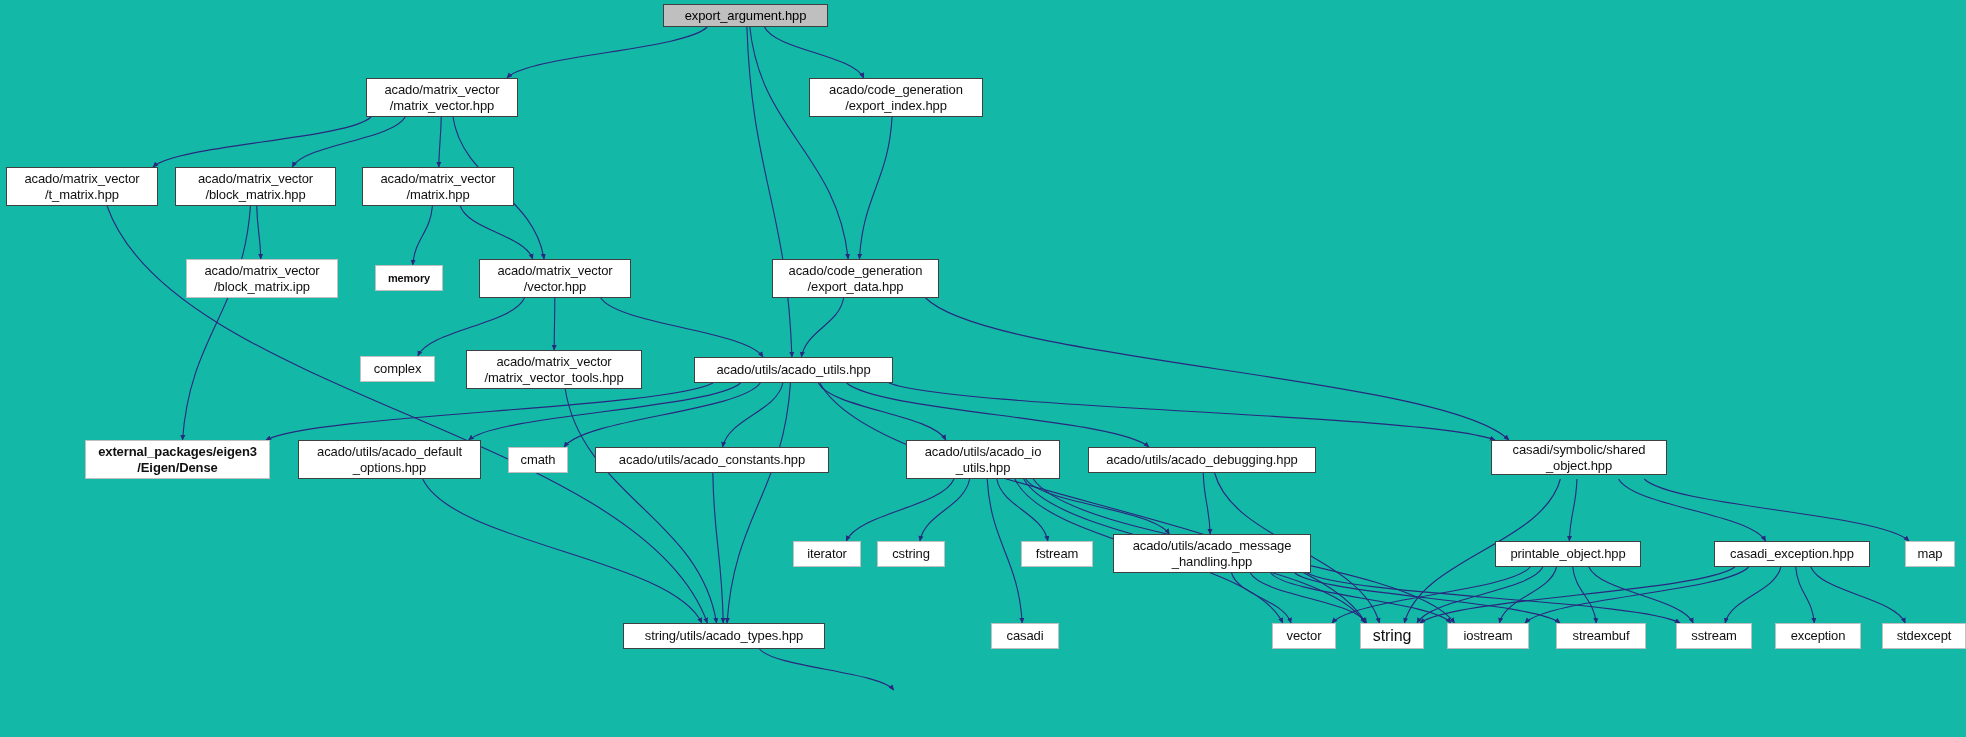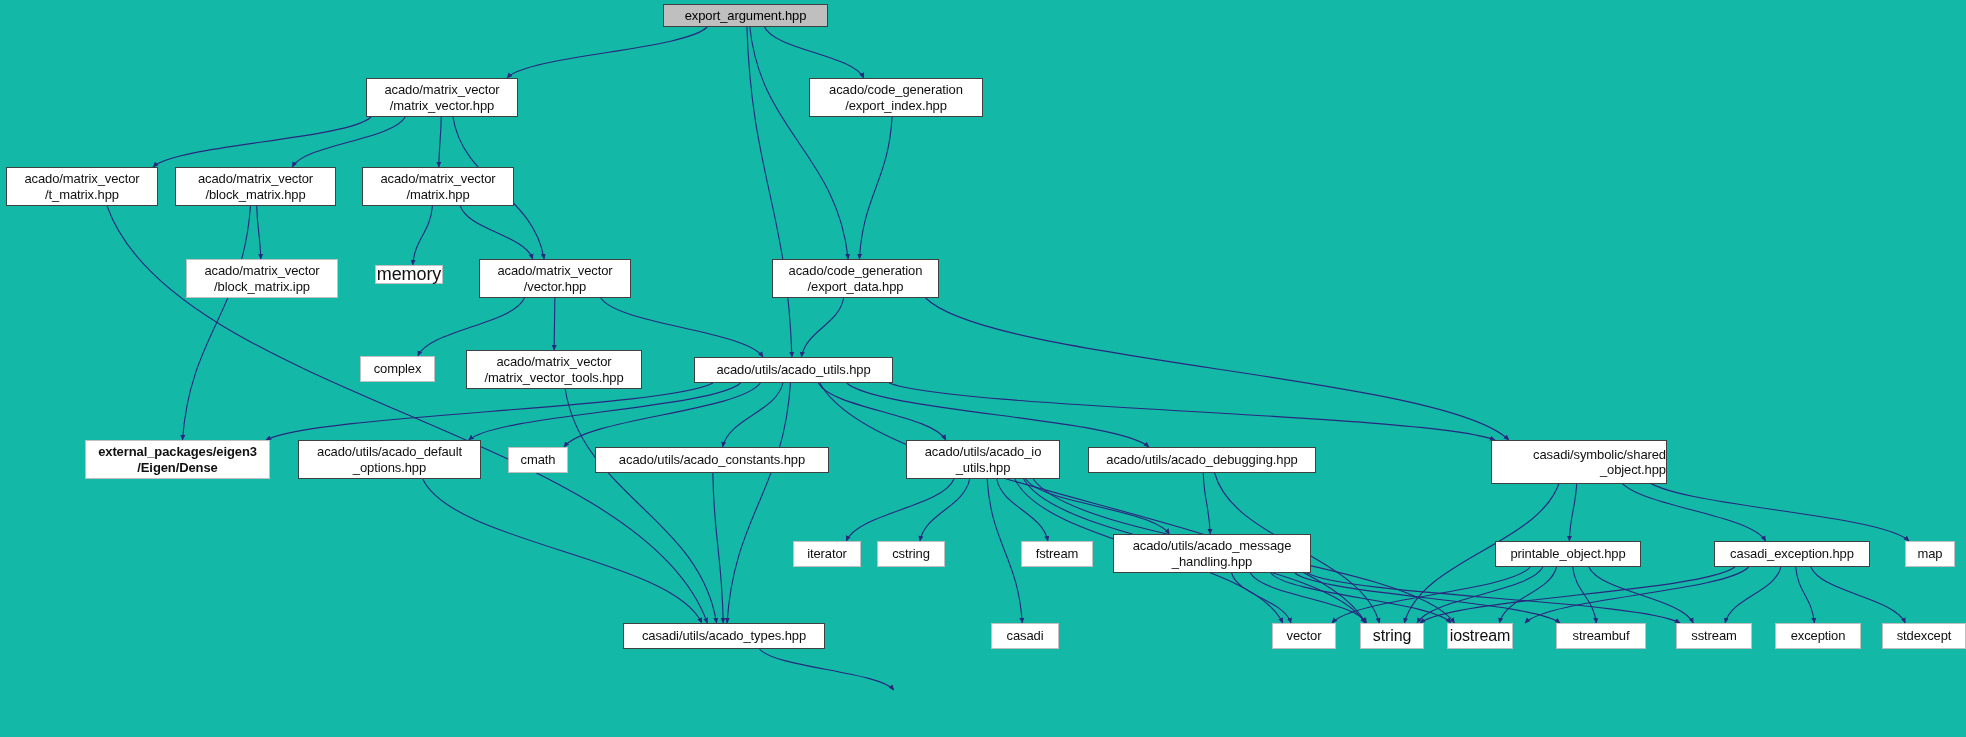--- a/index.html
+++ b/index.html
@@ -137,50 +137,50 @@
     <div class="node kind-project" style="left: 809px; top: 78px; width: 174px; height: 39px; font-size: 13px; border-color: rgb(64, 64, 64);"><span class="node-label">acado/code_generation
 /export_index.hpp</span></div>
     <div class="node kind-project" style="left: 6px; top: 167px; width: 152px; height: 39px; font-size: 13px; border-color: rgb(64, 64, 64);"><span class="node-label">acado/matrix_vector
 /t_matrix.hpp</span></div>
     <div class="node kind-project" style="left: 175px; top: 167px; width: 161px; height: 39px; font-size: 13px; border-color: rgb(64, 64, 64);"><span class="node-label">acado/matrix_vector
 /block_matrix.hpp</span></div>
     <div class="node kind-project" style="left: 362px; top: 167px; width: 152px; height: 39px; font-size: 13px; border-color: rgb(64, 64, 64);"><span class="node-label">acado/matrix_vector
 /matrix.hpp</span></div>
     <div class="node kind-system" style="left: 186px; top: 259px; width: 152px; height: 39px; font-size: 13px; border-color: rgb(192, 192, 192);"><span class="node-label">acado/matrix_vector
 /block_matrix.ipp</span></div>
-    <div class="node kind-system" style="left: 375px; top: 265px; width: 68px; height: 19px; font-size: 18px; border-color: rgb(192, 192, 192);"><span class="node-label">memory</span></div>
+    <div class="node kind-system" style="left: 375px; top: 265px; width: 68px; height: 26px; font-size: 11px; border-color: rgb(192, 192, 192); font-weight: bold;"><span class="node-label">memory</span></div>
     <div class="node kind-project" style="left: 479px; top: 259px; width: 152px; height: 39px; font-size: 13px; border-color: rgb(64, 64, 64);"><span class="node-label">acado/matrix_vector
 /vector.hpp</span></div>
     <div class="node kind-project" style="left: 772px; top: 259px; width: 167px; height: 39px; font-size: 13px; border-color: rgb(64, 64, 64);"><span class="node-label">acado/code_generation
 /export_data.hpp</span></div>
     <div class="node kind-system" style="left: 360px; top: 356px; width: 75px; height: 26px; font-size: 13px; border-color: rgb(192, 192, 192);"><span class="node-label">complex</span></div>
     <div class="node kind-project" style="left: 466px; top: 350px; width: 176px; height: 39px; font-size: 13px; border-color: rgb(64, 64, 64);"><span class="node-label">acado/matrix_vector
 /matrix_vector_tools.hpp</span></div>
     <div class="node kind-project" style="left: 694px; top: 357px; width: 199px; height: 26px; font-size: 13px; border-color: rgb(64, 64, 64);"><span class="node-label">acado/utils/acado_utils.hpp</span></div>
     <div class="node kind-system" style="left: 85px; top: 440px; width: 185px; height: 39px; font-size: 13px; border-color: rgb(192, 192, 192); font-weight: bold;"><span class="node-label">external_packages/eigen3
 /Eigen/Dense</span></div>
     <div class="node kind-project" style="left: 298px; top: 440px; width: 183px; height: 39px; font-size: 13px; border-color: rgb(64, 64, 64);"><span class="node-label">acado/utils/acado_default
 _options.hpp</span></div>
     <div class="node kind-system" style="left: 508px; top: 447px; width: 60px; height: 26px; font-size: 13px; border-color: rgb(192, 192, 192);"><span class="node-label">cmath</span></div>
     <div class="node kind-project" style="left: 595px; top: 447px; width: 234px; height: 26px; font-size: 13px; border-color: rgb(64, 64, 64);"><span class="node-label">acado/utils/acado_constants.hpp</span></div>
     <div class="node kind-project" style="left: 906px; top: 440px; width: 154px; height: 39px; font-size: 13px; border-color: rgb(64, 64, 64);"><span class="node-label">acado/utils/acado_io
 _utils.hpp</span></div>
     <div class="node kind-project" style="left: 1088px; top: 447px; width: 228px; height: 26px; font-size: 13px; border-color: rgb(64, 64, 64);"><span class="node-label">acado/utils/acado_debugging.hpp</span></div>
-    <div class="node kind-project" style="left: 1491px; top: 440px; width: 176px; height: 44px; font-size: 13px; border-color: rgb(64, 64, 64); text-align: right;"><span class="node-label">casadi/symbolic/shared
+    <div class="node kind-project" style="left: 1491px; top: 440px; width: 176px; height: 35px; font-size: 13px; border-color: rgb(64, 64, 64);"><span class="node-label">casadi/symbolic/shared
 _object.hpp</span></div>
     <div class="node kind-system" style="left: 793px; top: 541px; width: 68px; height: 26px; font-size: 13px; border-color: rgb(192, 192, 192); justify-content: center;"><span class="node-label">iterator</span></div>
     <div class="node kind-system" style="left: 877px; top: 541px; width: 68px; height: 26px; font-size: 13px; border-color: rgb(192, 192, 192);"><span class="node-label">cstring</span></div>
     <div class="node kind-system" style="left: 1021px; top: 541px; width: 72px; height: 26px; font-size: 13px; border-color: rgb(192, 192, 192);"><span class="node-label">fstream</span></div>
     <div class="node kind-project" style="left: 1113px; top: 534px; width: 198px; height: 39px; font-size: 13px; border-color: rgb(64, 64, 64);"><span class="node-label">acado/utils/acado_message
 _handling.hpp</span></div>
     <div class="node kind-project" style="left: 1495px; top: 541px; width: 146px; height: 26px; font-size: 13px; border-color: rgb(64, 64, 64);"><span class="node-label">printable_object.hpp</span></div>
     <div class="node kind-project" style="left: 1714px; top: 541px; width: 156px; height: 26px; font-size: 13px; border-color: rgb(64, 64, 64);"><span class="node-label">casadi_exception.hpp</span></div>
     <div class="node kind-system" style="left: 1905px; top: 541px; width: 50px; height: 26px; font-size: 13px; border-color: rgb(192, 192, 192);"><span class="node-label">map</span></div>
-    <div class="node kind-project" style="left: 623px; top: 623px; width: 202px; height: 26px; font-size: 13px; border-color: rgb(64, 64, 64);"><span class="node-label">casadi/utils/acado_types.hpp</span></div>
+    <div class="node kind-project" style="left: 623px; top: 623px; width: 202px; height: 26px; font-size: 13px; border-color: rgb(64, 64, 64);"><span class="node-label">string/utils/acado_types.hpp</span></div>
     <div class="node kind-system" style="left: 991px; top: 623px; width: 68px; height: 26px; font-size: 13px; border-color: rgb(192, 192, 192);"><span class="node-label">casadi</span></div>
     <div class="node kind-system" style="left: 1272px; top: 623px; width: 64px; height: 26px; font-size: 13px; border-color: rgb(192, 192, 192);"><span class="node-label">vector</span></div>
     <div class="node kind-system" style="left: 1360px; top: 623px; width: 64px; height: 26px; font-size: 16px; border-color: rgb(192, 192, 192);"><span class="node-label">string</span></div>
-    <div class="node kind-system" style="left: 1447px; top: 623px; width: 66px; height: 26px; font-size: 16px; border-color: rgb(192, 192, 192);"><span class="node-label">iostream</span></div>
+    <div class="node kind-system" style="left: 1447px; top: 623px; width: 82px; height: 26px; font-size: 13px; border-color: rgb(192, 192, 192);"><span class="node-label">iostream</span></div>
     <div class="node kind-system" style="left: 1556px; top: 623px; width: 90px; height: 26px; font-size: 13px; border-color: rgb(192, 192, 192);"><span class="node-label">streambuf</span></div>
     <div class="node kind-system" style="left: 1676px; top: 623px; width: 76px; height: 26px; font-size: 13px; border-color: rgb(192, 192, 192);"><span class="node-label">sstream</span></div>
     <div class="node kind-system" style="left: 1775px; top: 623px; width: 86px; height: 26px; font-size: 13px; border-color: rgb(192, 192, 192);"><span class="node-label">exception</span></div>
     <div class="node kind-system" style="left: 1882px; top: 623px; width: 84px; height: 26px; font-size: 13px; border-color: rgb(192, 192, 192);"><span class="node-label">stdexcept</span></div>
   </div>
 
 </body></html>

